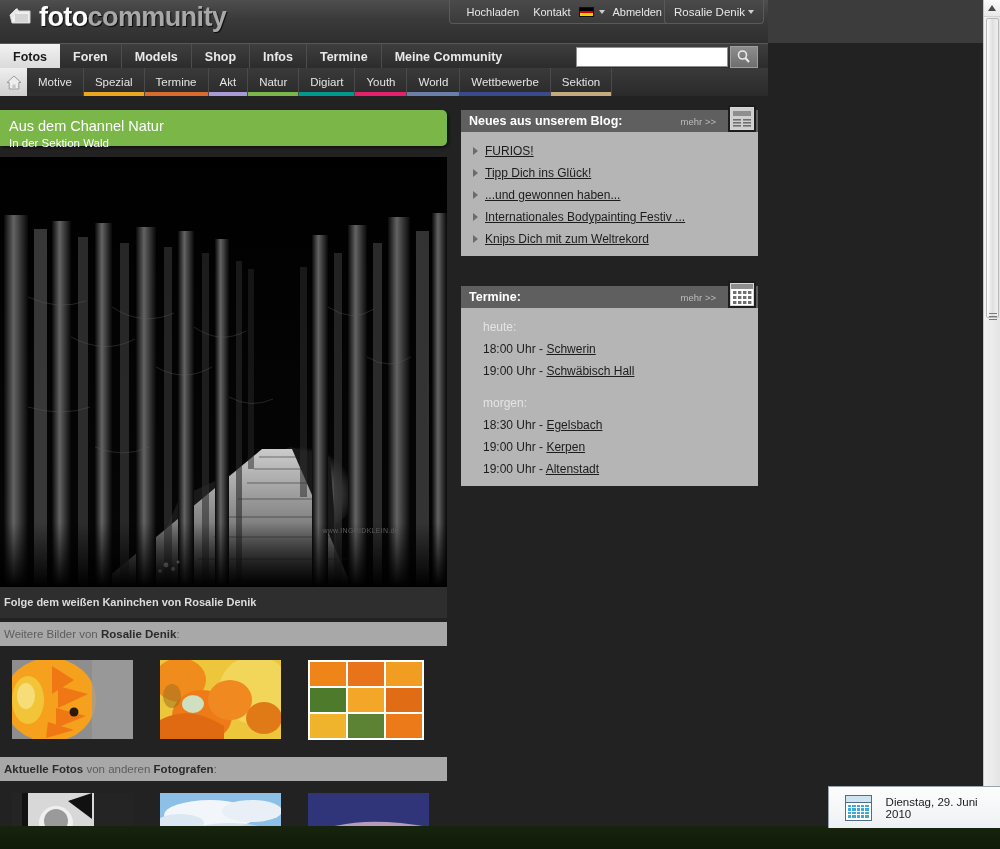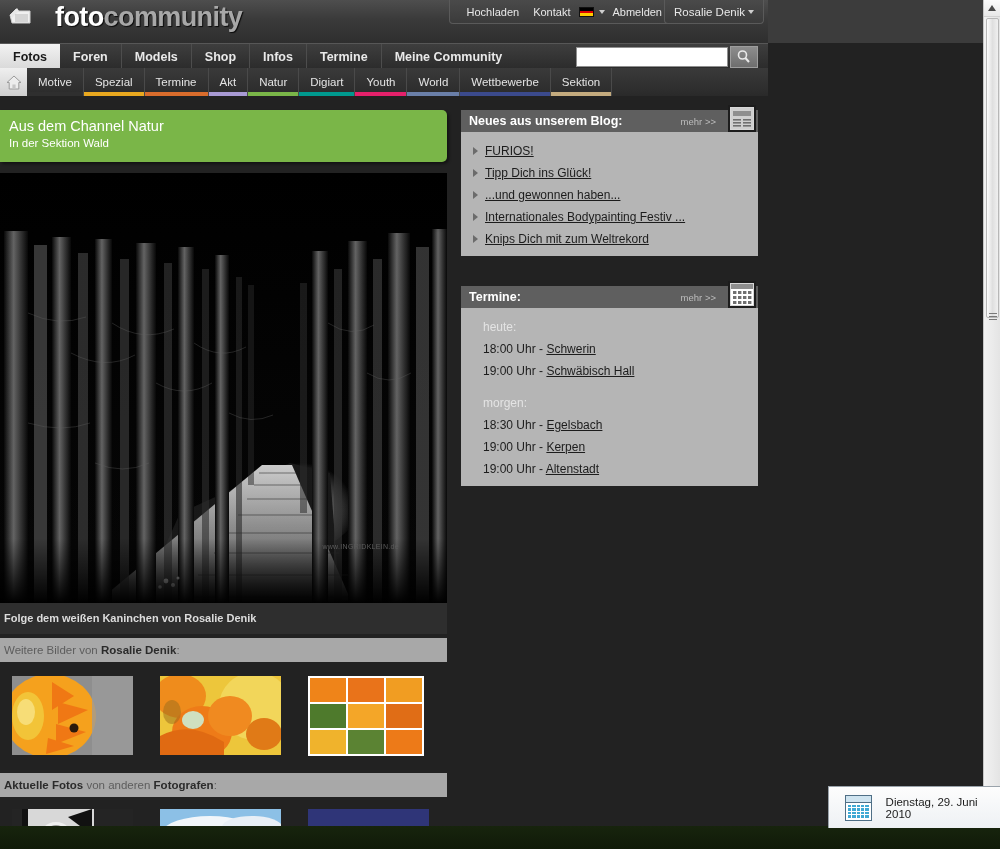--- a/index.html
+++ b/index.html
@@ -29,21 +29,21 @@
 
   
   .header {
     position: relative; width: 768px; height: 43px;
     background: linear-gradient(to bottom, #4e4e4e 0%, #3a3a3a 45%, #2e2e2e 100%);
   }
   .logo { position: absolute; left: 8px; top: 2px; display: flex; align-items: center; }
   .logo-icon { width: 26px; height: 22px; position: relative; margin-right: 5px; }
   .logo-text { font-size: 27px; font-weight: bold; letter-spacing: -0.6px;
     text-shadow: 1px 1px 1px rgba(0,0,0,0.8); line-height: 30px; }
-  .logo-foto { color: #ffffff; margin-left: 16px; }
+  .logo-foto { color: #ffffff; }
   .logo-community { color: #a8a8a8; }
 
   .top-links {
     position: absolute; right: 88px; top: 0px; height: 24px;
     display: flex; align-items: center; gap: 0px;
     background: linear-gradient(to bottom, #4a4a4a, #3b3b3b);
     border: 1px solid #5a5a5a; border-top: none;
     border-radius: 0 0 4px 4px; padding: 0 10px;
   }
   .top-links a { color: #e8e8e8; font-size: 11px; text-decoration: none;
@@ -124,21 +124,21 @@
     padding: 14px 10px 0 0;
   }
   .columns { display: flex; gap: 14px; }
   .col-left { width: 447px; }
   .col-right { width: 297px; }
 
   
   .channel-banner {
     background: #7ab648; color: #ffffff; padding: 7px 19px 9px 9px;
     border-radius: 0 5px 5px 0; box-shadow: 2px 2px 3px rgba(0,0,0,0.45);
-    height: 52px;
+    height: 36px;
   }
   .channel-title { font-size: 14.5px; line-height: 19px; }
   .channel-sub { font-size: 11.5px; line-height: 15px; }
 
   
   .photo-wrap { margin-top: 11px; width: 447px; height: 430px; position: relative;
      background: #050505; overflow: hidden; }
   .forest { position: absolute; inset: 0; }
   .watermark { position: absolute; right: 48px; bottom: 53px; font-size: 7px;
      color: #5c5c5c; letter-spacing: 0.3px; }

